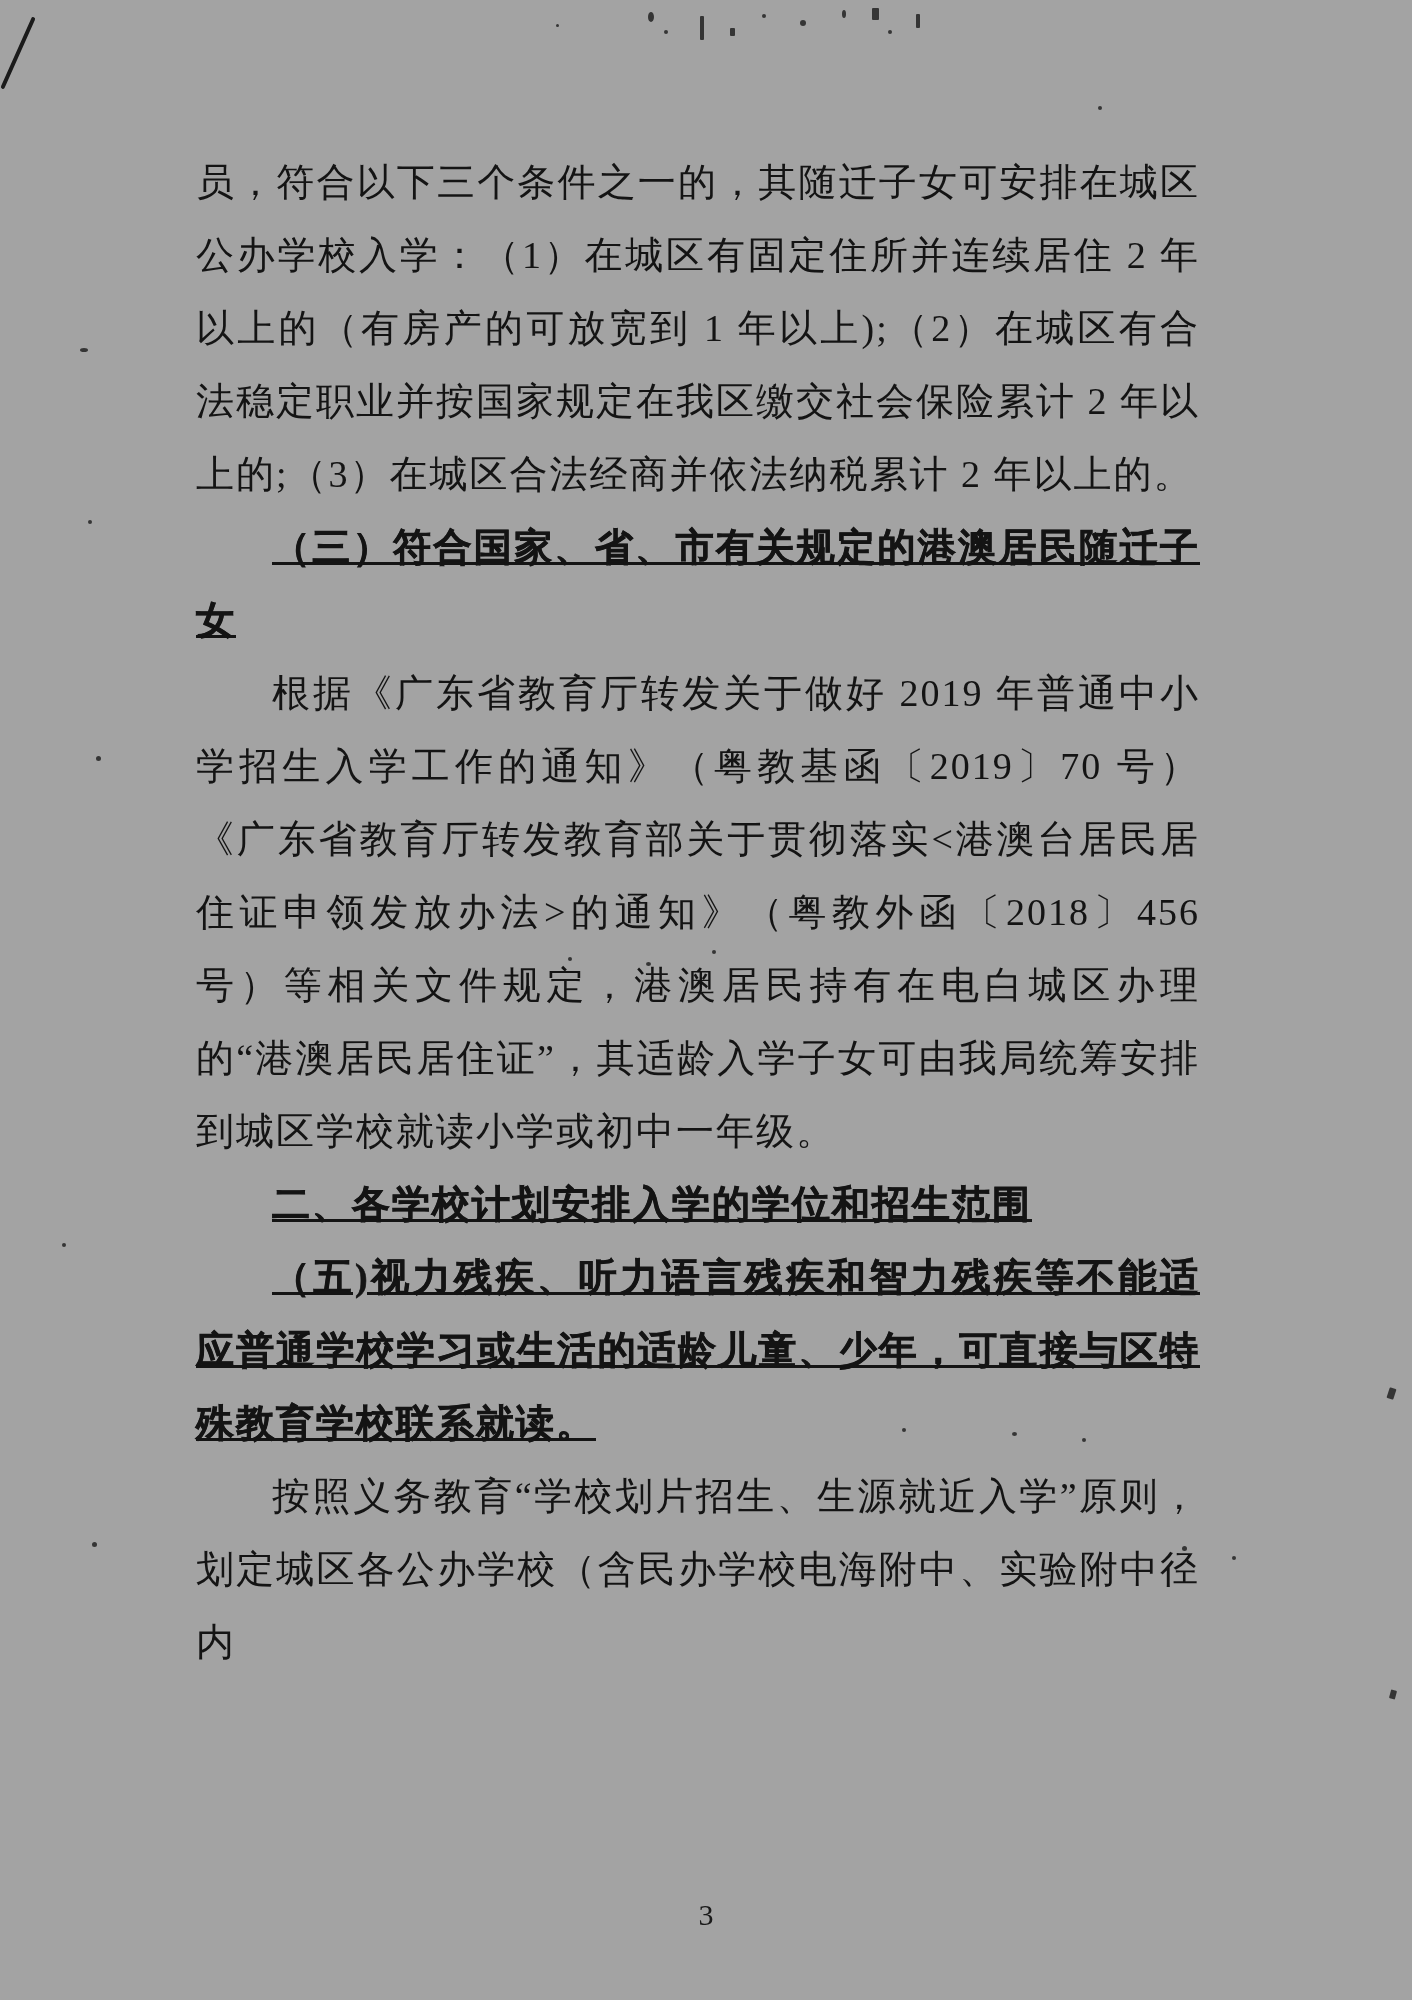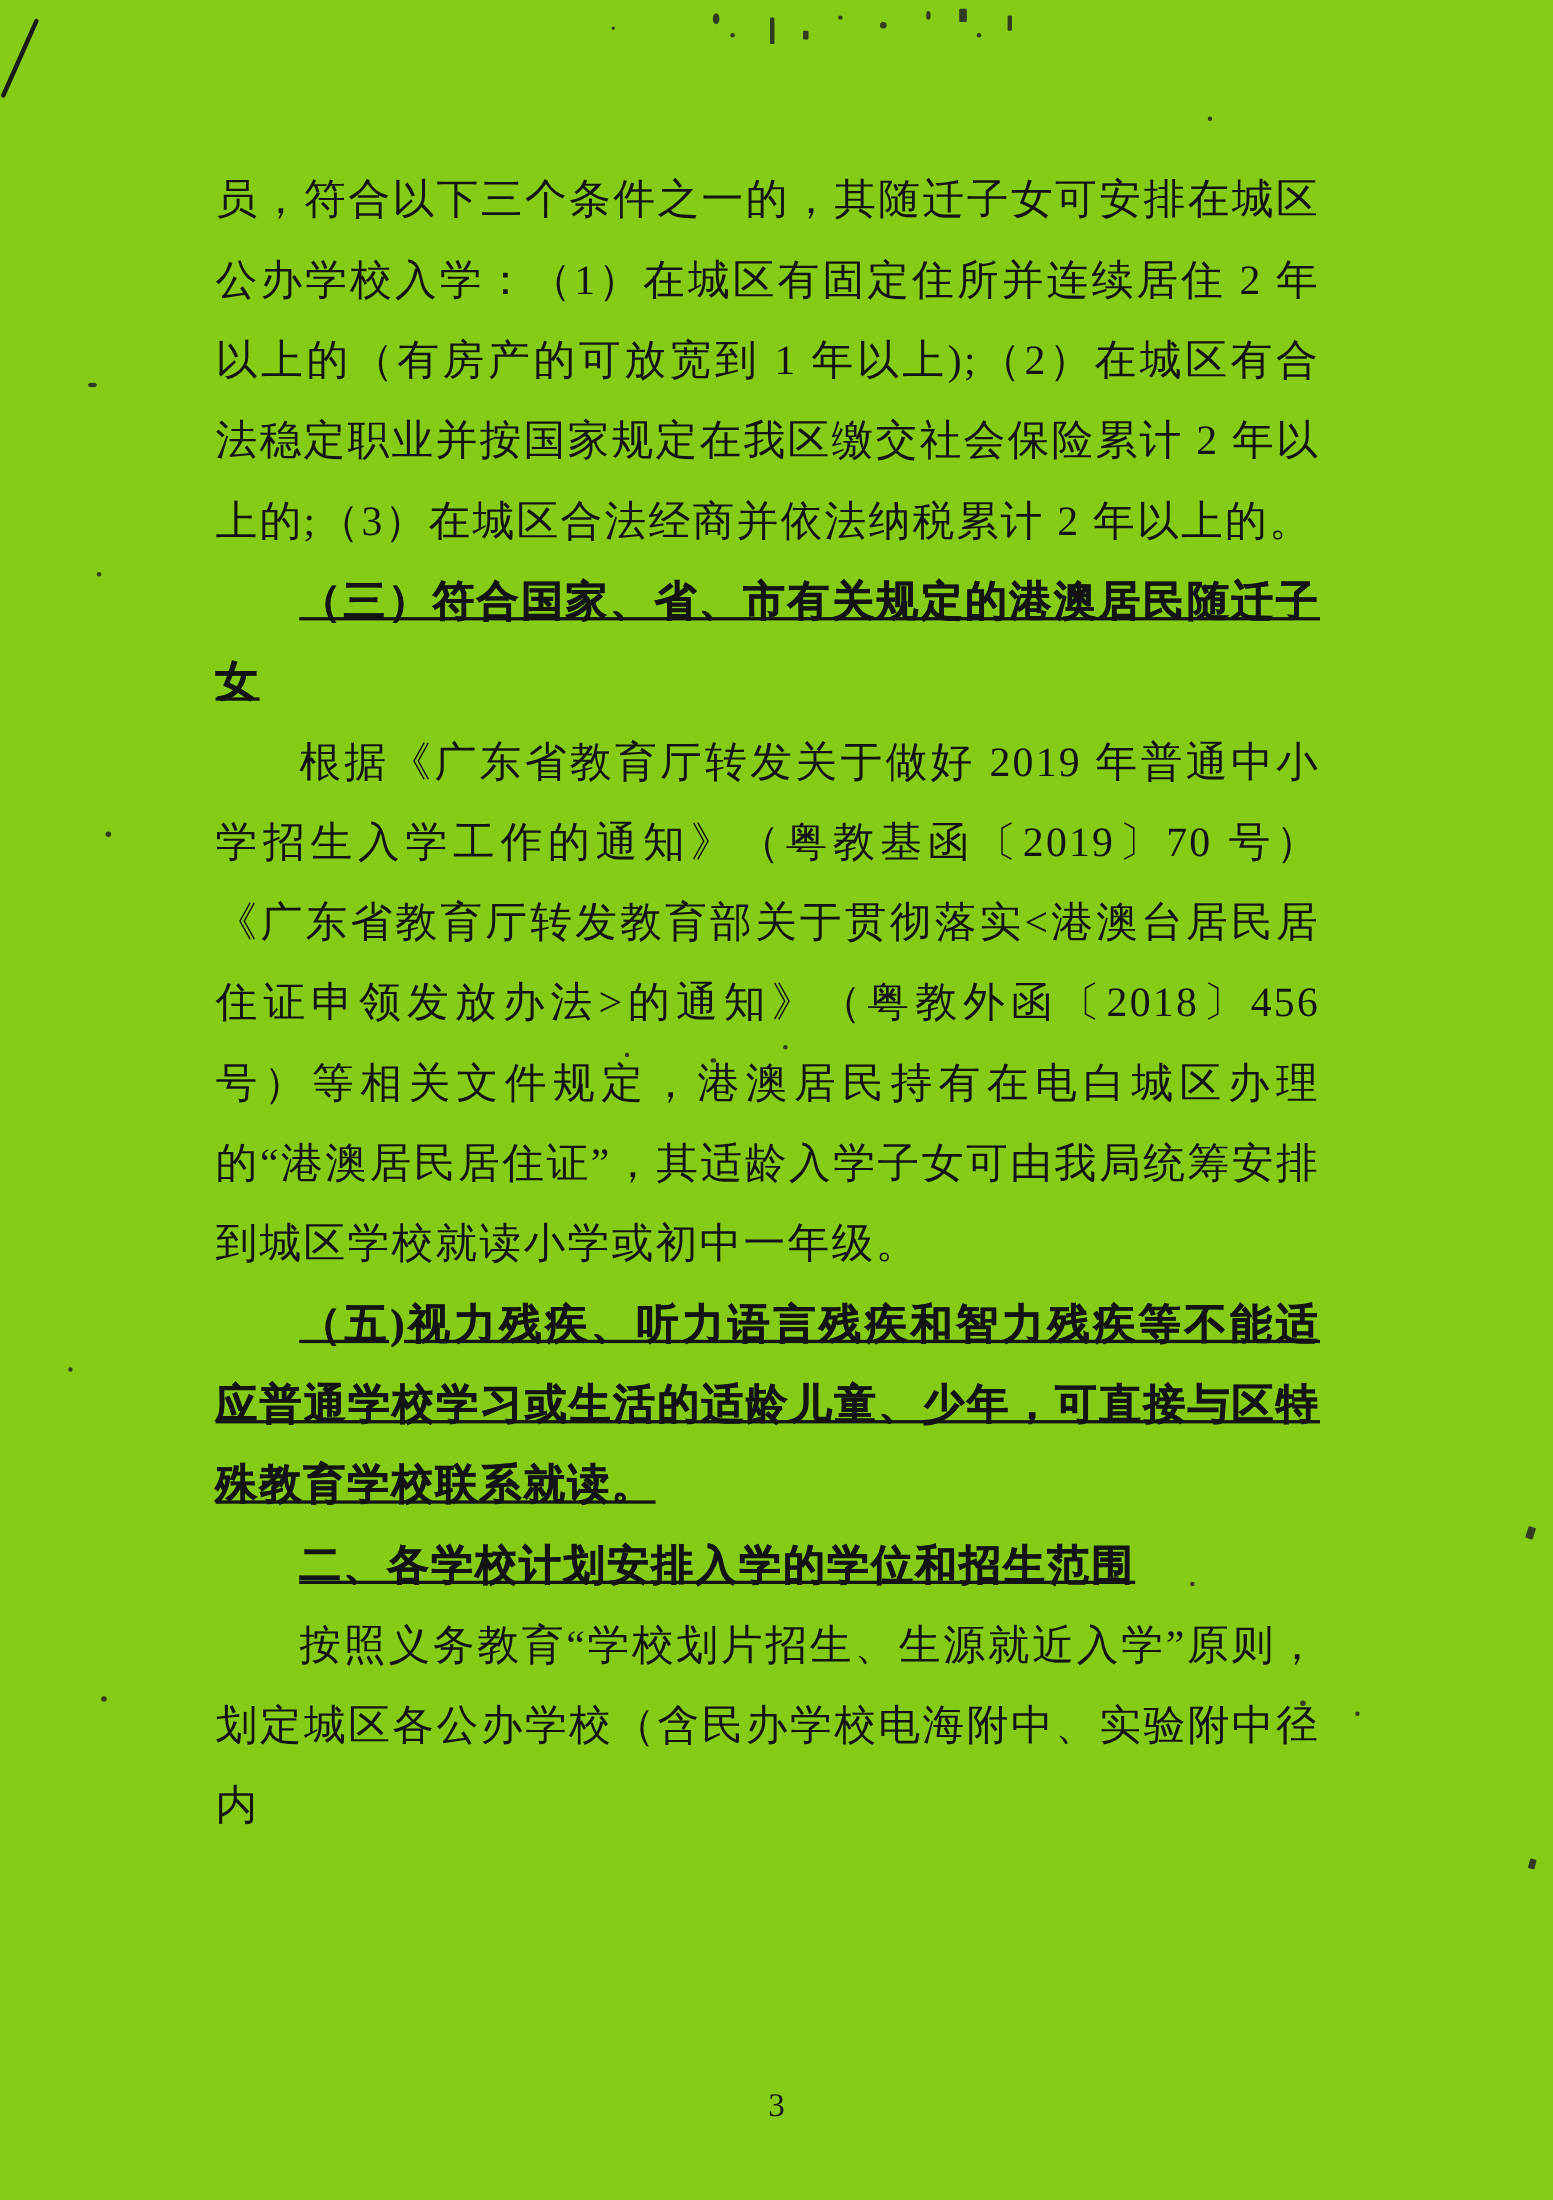--- a/index.html
+++ b/index.html
@@ -11,21 +11,21 @@
     width: 1412px;
     height: 2000px;
     position: relative;
     overflow: hidden;
     font-family: "Liberation Serif", "DejaVu Serif", serif;
     color: #141414;
   }
   .page {
     position: absolute;
     inset: 0;
-    background: #84cc16;
+    background: #a3a3a3;
   }
   .text-block {
     position: absolute;
     left: 196px;
     top: 146px;
     width: 1004px;
   }
   .para {
     margin: 0;
     font-size: 38px;
@@ -98,22 +98,22 @@
   <i class="spk" style="left:1082px;top:1438px;width:4px;height:4px"></i>
   <i class="spk" style="left:1182px;top:1546px;width:5px;height:5px"></i>
   <i class="spk" style="left:1232px;top:1556px;width:4px;height:4px"></i>
   <i class="spk tick" style="left:1388px;top:1388px;width:7px;height:11px;transform:rotate(18deg)"></i>
   <i class="spk tick" style="left:1390px;top:1690px;width:6px;height:9px;transform:rotate(15deg)"></i>
 
   <main class="text-block">
     <p class="para no-indent">员，符合以下三个条件之一的，其随迁子女可安排在城区公办学校入学：（1）在城区有固定住所并连续居住 2 年以上的（有房产的可放宽到 1 年以上);（2）在城区有合法稳定职业并按国家规定在我区缴交社会保险累计 2 年以上的;（3）在城区合法经商并依法纳税累计 2 年以上的。</p>
     <p class="para bold">（三）符合国家、省、市有关规定的港澳居民随迁子女</p>
     <p class="para">根据《广东省教育厅转发关于做好 2019 年普通中小学招生入学工作的通知》（粤教基函〔2019〕70 号）《广东省教育厅转发教育部关于贯彻落实&lt;港澳台居民居住证申领发放办法&gt;的通知》（粤教外函〔2018〕456 号）等相关文件规定，港澳居民持有在电白城区办理的“港澳居民居住证”，其适龄入学子女可由我局统筹安排到城区学校就读小学或初中一年级。</p>
+    <p class="para bold">二、各学校计划安排入学的学位和招生范围</p>
     <p class="para bold">（五)视力残疾、听力语言残疾和智力残疾等不能适应普通学校学习或生活的适龄儿童、少年，可直接与区特殊教育学校联系就读。</p>
-    <p class="para bold">二、各学校计划安排入学的学位和招生范围</p>
     <p class="para">按照义务教育“学校划片招生、生源就近入学”原则，划定城区各公办学校（含民办学校电海附中、实验附中径内</p>
   </main>
 
   <footer class="page-footer">
     <span class="page-number">3</span>
   </footer>
 
 </div>
 
 </body></html>

